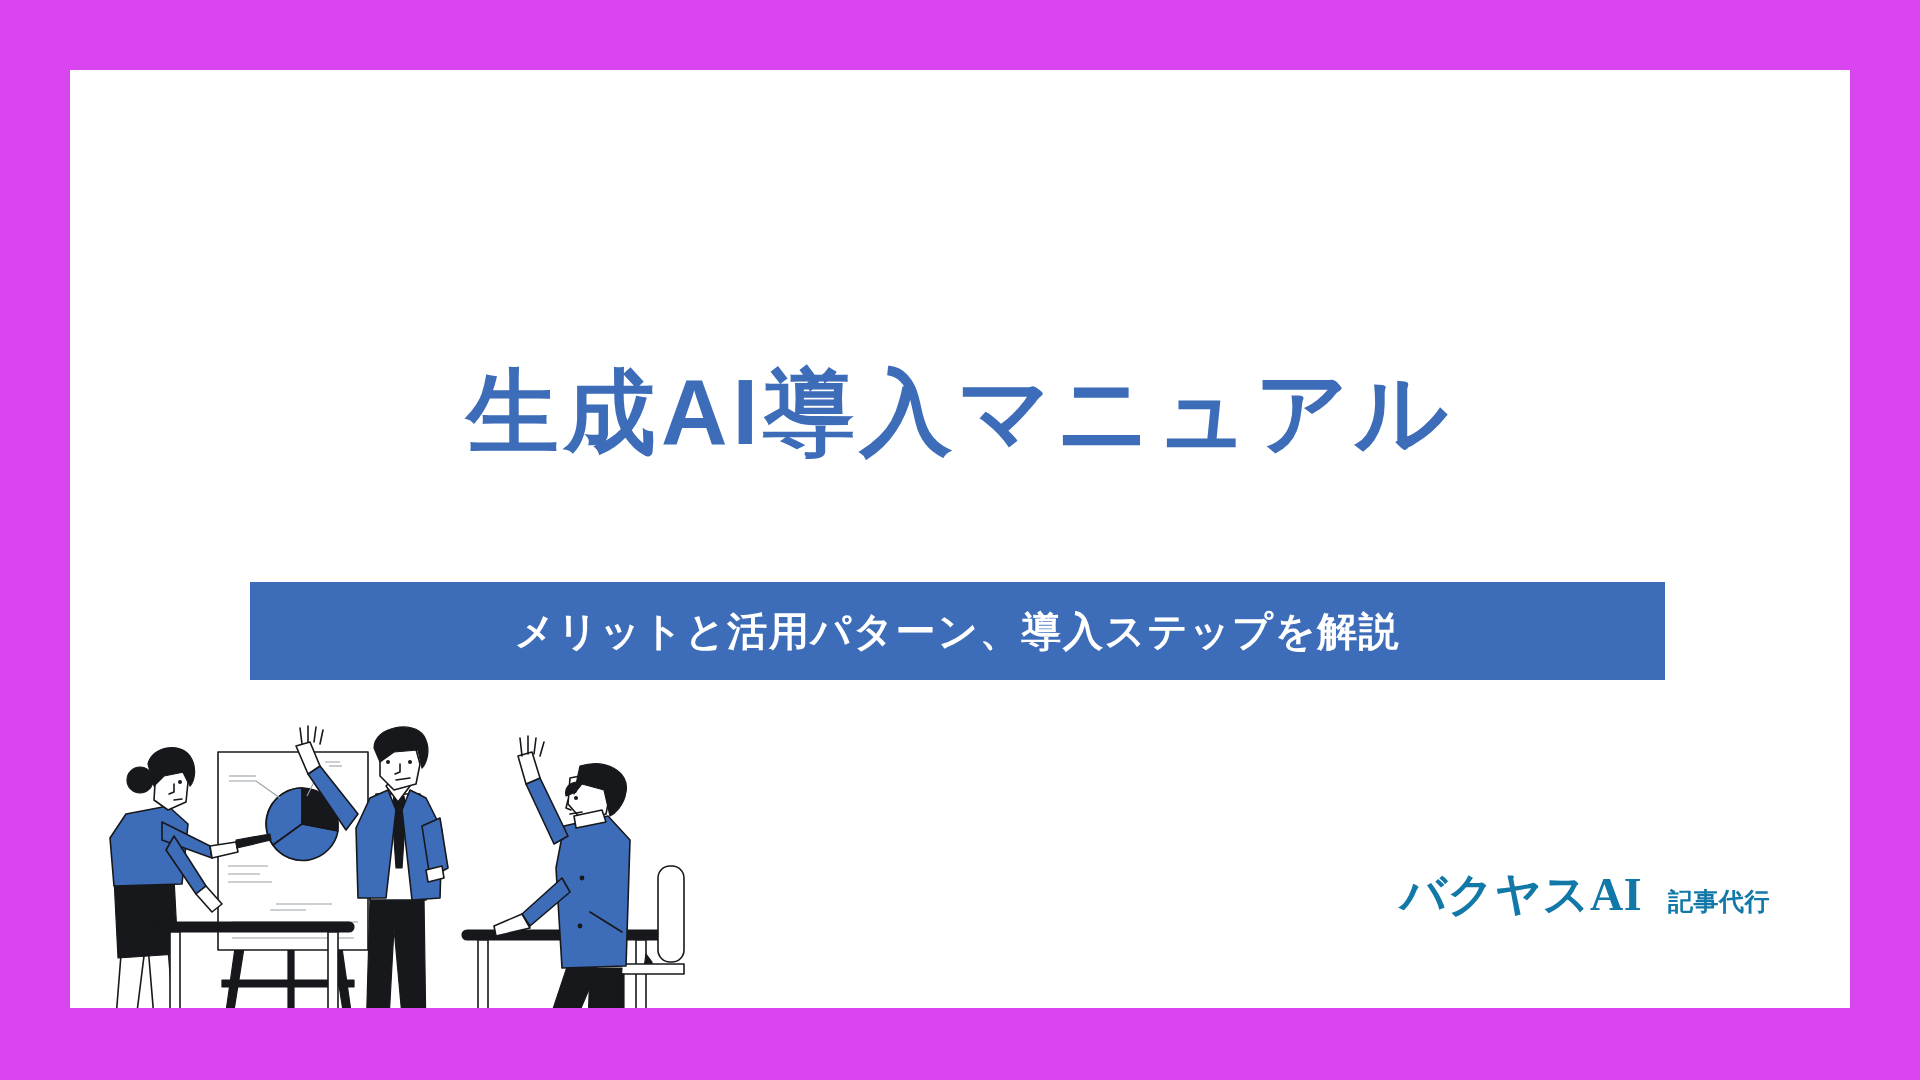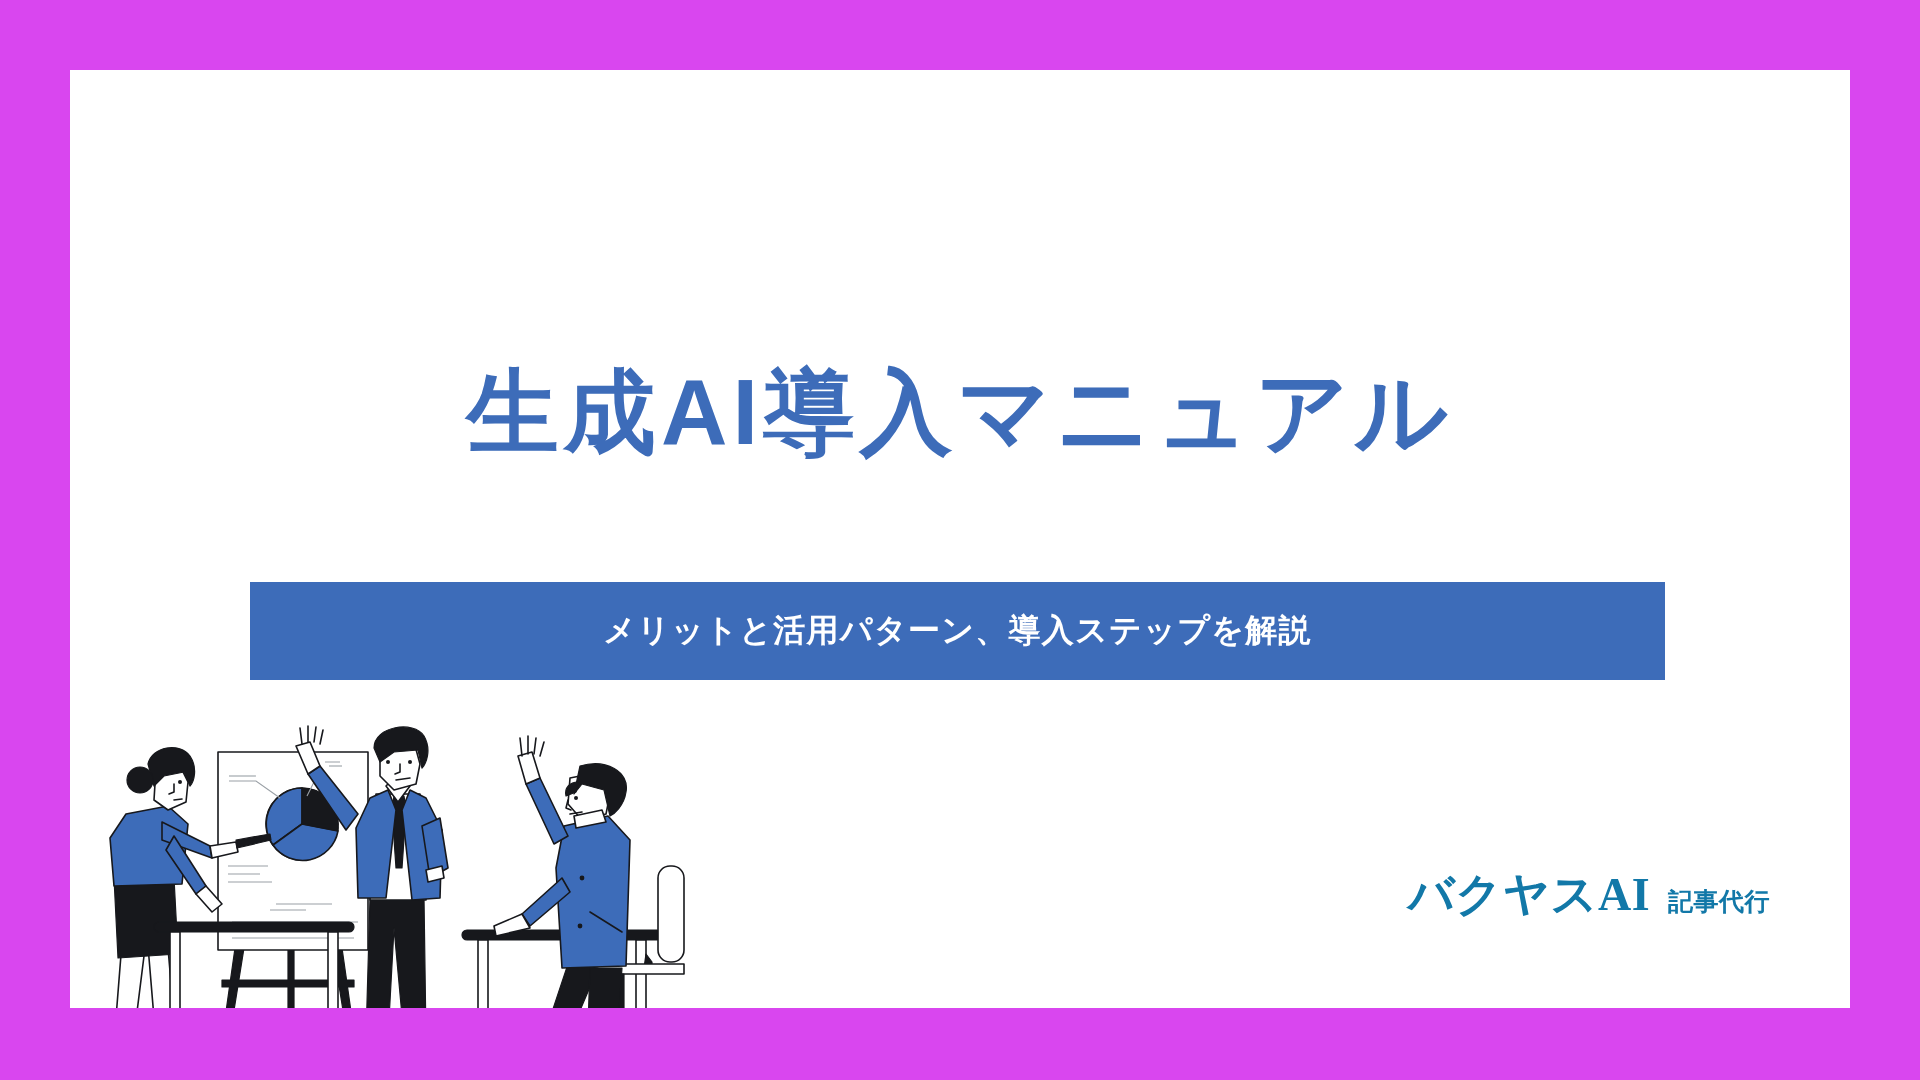--- a/index.html
+++ b/index.html
@@ -53,35 +53,35 @@
     left: 180px;
     top: 512px;
     width: 1415px;
     height: 98px;
     background: #3d6cb9;
     display: flex;
     align-items: center;
     justify-content: center;
   }
   #subtitle-text {
-    font-size: 32px;
+    font-size: 40px;
     font-weight: 700;
     letter-spacing: 0.04em;
     color: #ffffff;
     white-space: nowrap;
   }
 
   
   #logo {
     position: absolute;
     right: 80px;
     bottom: 82px;
     display: flex;
     align-items: baseline;
-    gap: 18px;
+    gap: 26px;
     white-space: nowrap;
   }
   #logo-main {
     font-family: "Liberation Serif", "DejaVu Serif", serif;
     font-size: 46px;
     font-weight: 700;
     color: #1278a8;
     letter-spacing: 0.01em;
   }
   #logo-sub {

